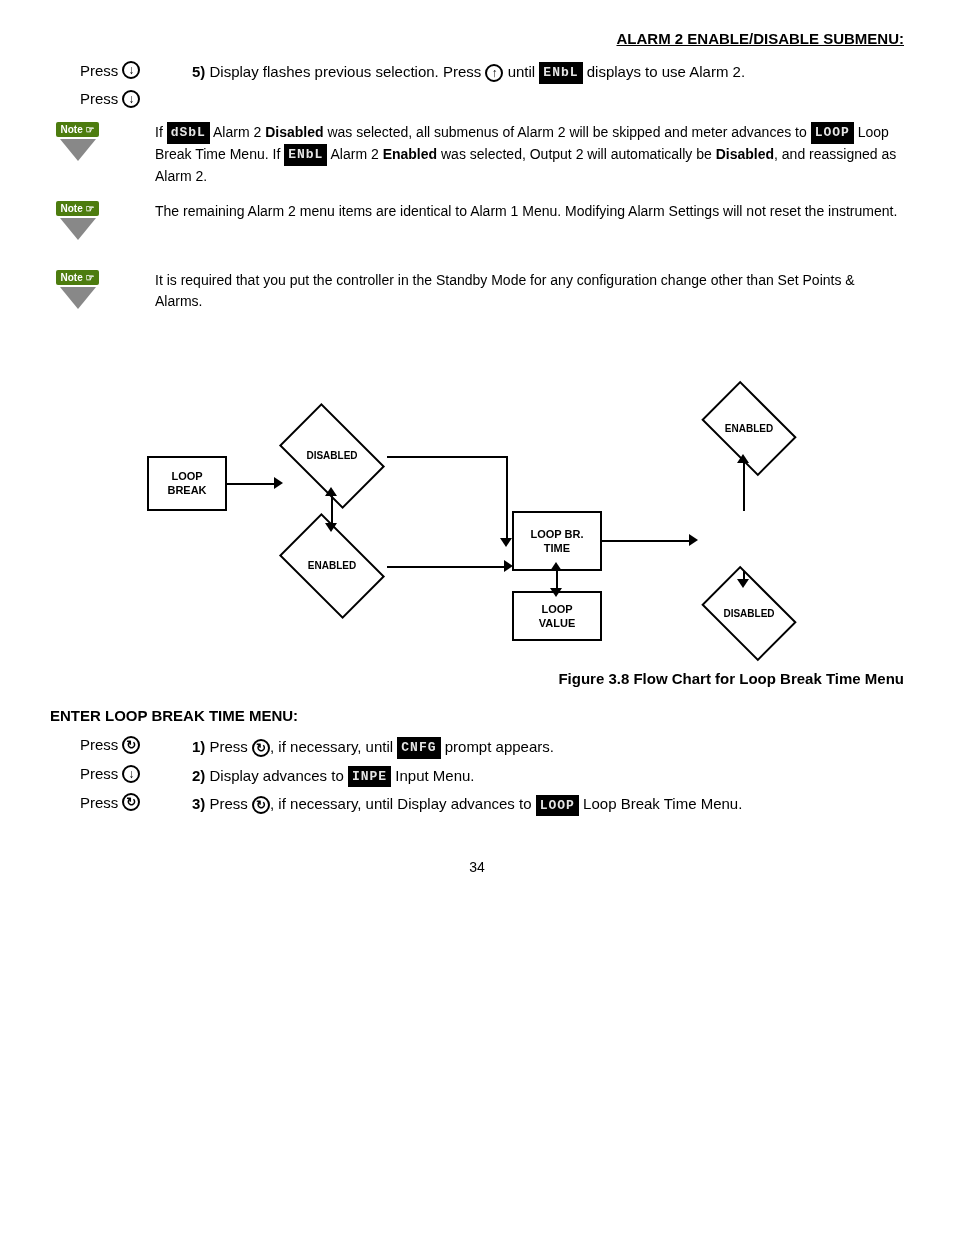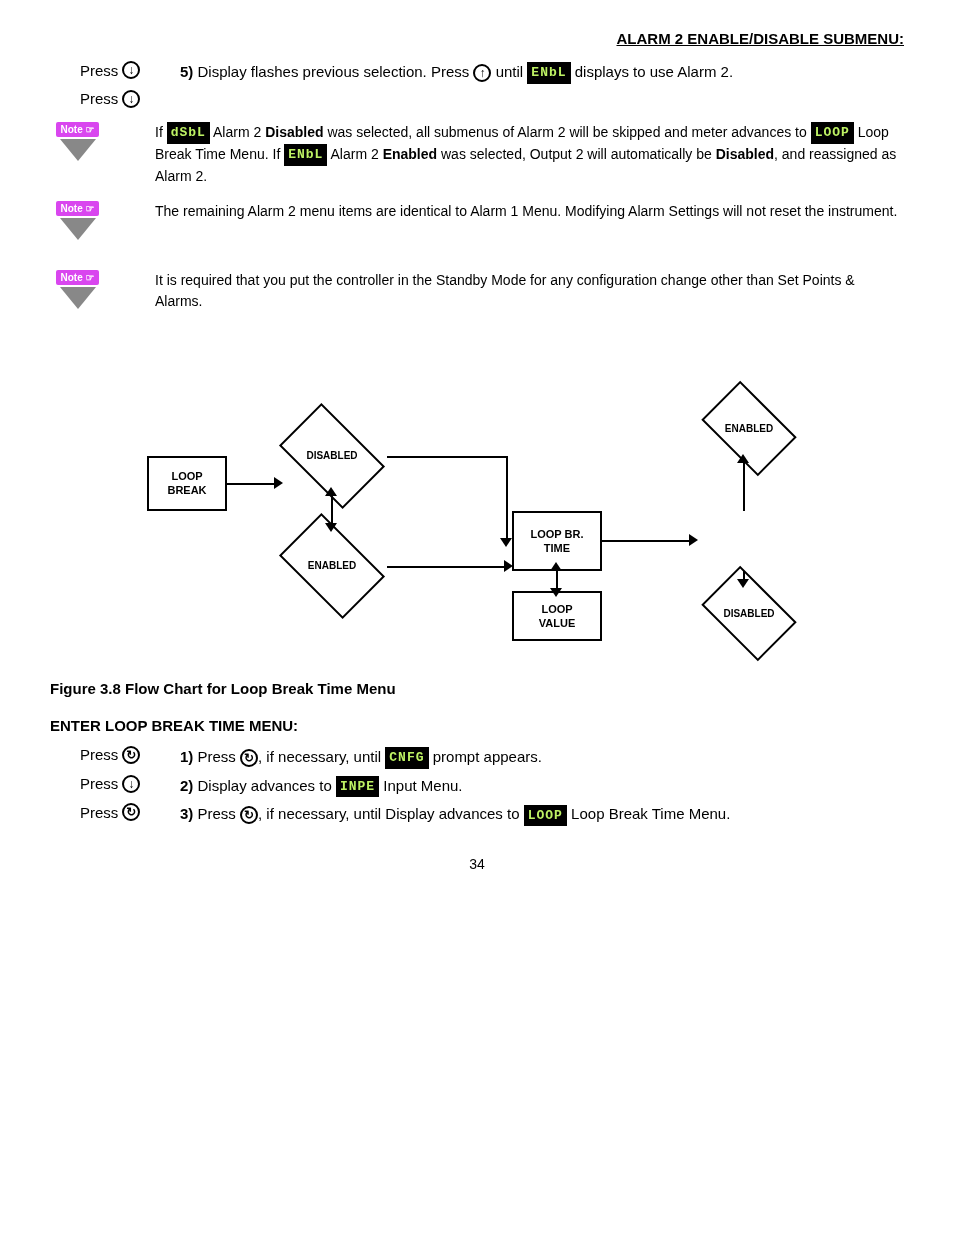--- a/index.html
+++ b/index.html
@@ -16,20 +16,21 @@
       font-weight: bold;
       font-size: 15px;
       margin-bottom: 14px;
       text-decoration: underline;
       text-align: right;
     }
     .press-row {
       display: flex;
       align-items: flex-start;
       margin-bottom: 6px;
+      gap: 12px;
     }
     .press-label {
       min-width: 100px;
       font-size: 15px;
       display: flex;
       align-items: center;
       gap: 4px;
     }
     .press-circle {
       display: inline-flex;
@@ -44,42 +45,42 @@
       line-height: 1;
     }
     .press-content {
       flex: 1;
       font-size: 15px;
       line-height: 1.5;
     }
     .lcd {
       display: inline-block;
       background: #000;
-      color: #bef264;
+      color: #e5e5e5;
       font-family: 'Courier New', monospace;
       font-size: 13px;
       font-weight: bold;
       padding: 1px 4px;
       letter-spacing: 1px;
       vertical-align: middle;
     }
     .note-box {
       display: flex;
       align-items: flex-start;
       margin: 14px 0;
       gap: 10px;
     }
     .note-icon {
       display: flex;
       flex-direction: column;
       align-items: center;
       min-width: 55px;
     }
     .note-label {
-      background: #d946ef;
+      background: #4d7c0f;
       color: #fff;
       font-size: 10px;
       font-weight: bold;
       padding: 2px 5px;
       border-radius: 2px;
       margin-bottom: 2px;
     }
     .note-triangle {
       width: 0;
       height: 0;
@@ -157,34 +158,34 @@
       border-top: 9px solid #000;
     }
     .arrowhead-up {
       position: absolute;
       width: 0; height: 0;
       border-left: 6px solid transparent;
       border-right: 6px solid transparent;
       border-bottom: 9px solid #000;
     }
     .figure-caption {
-      text-align: left;
-      font-weight: bold;
-      font-size: 15px;
-      margin-top: 24px;
+      text-align: right;
+      font-weight: bold;
+      font-size: 15px;
+      margin-top: 14px;
       margin-bottom: 20px;
     }
     .enter-menu-title {
       font-weight: bold;
       font-size: 15px;
       margin-bottom: 12px;
     }
     .page-number {
       text-align: center;
-      margin-top: 30px;
+      margin-top: 43px;
       font-size: 14px;
     }
     .press-section {
       margin-left: 30px;
     }
   </style>
 </head>
 <body>
 
 <div>

